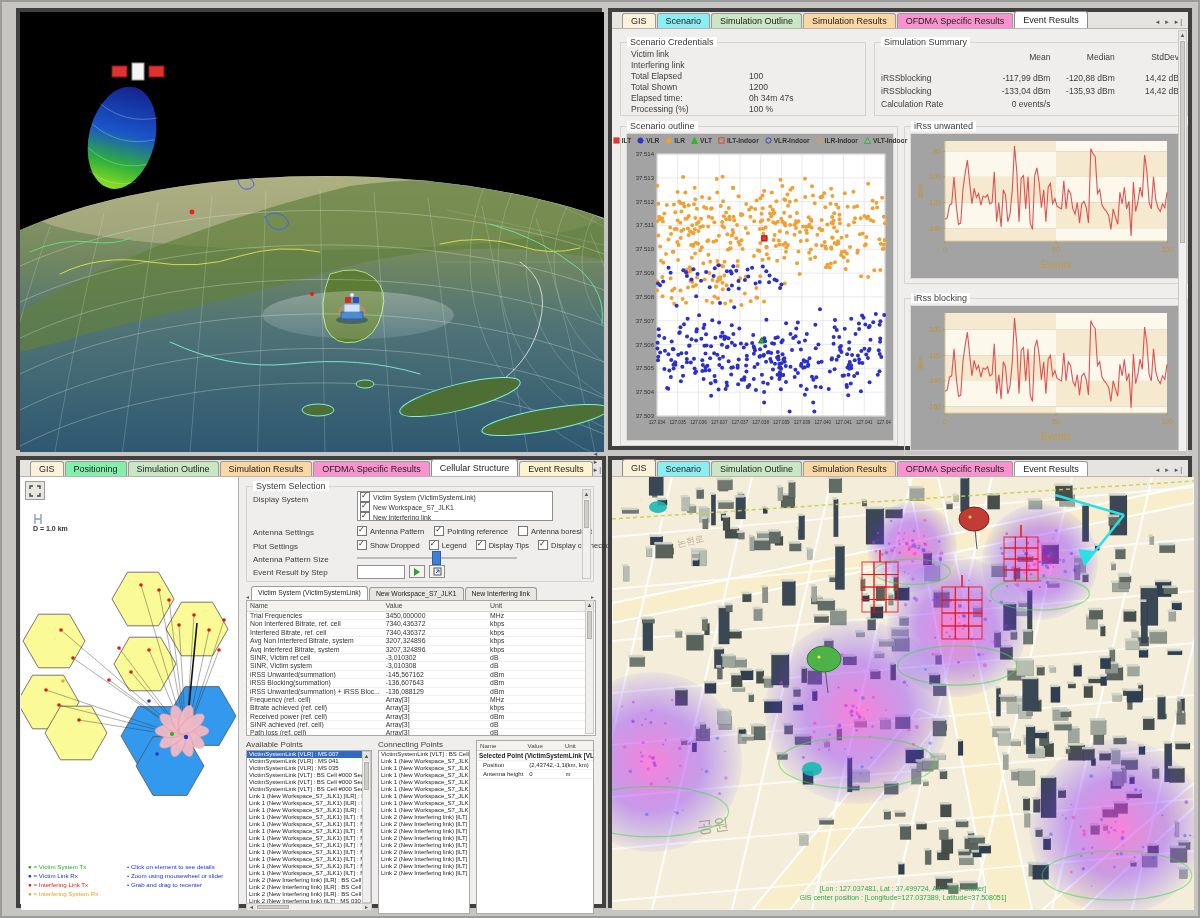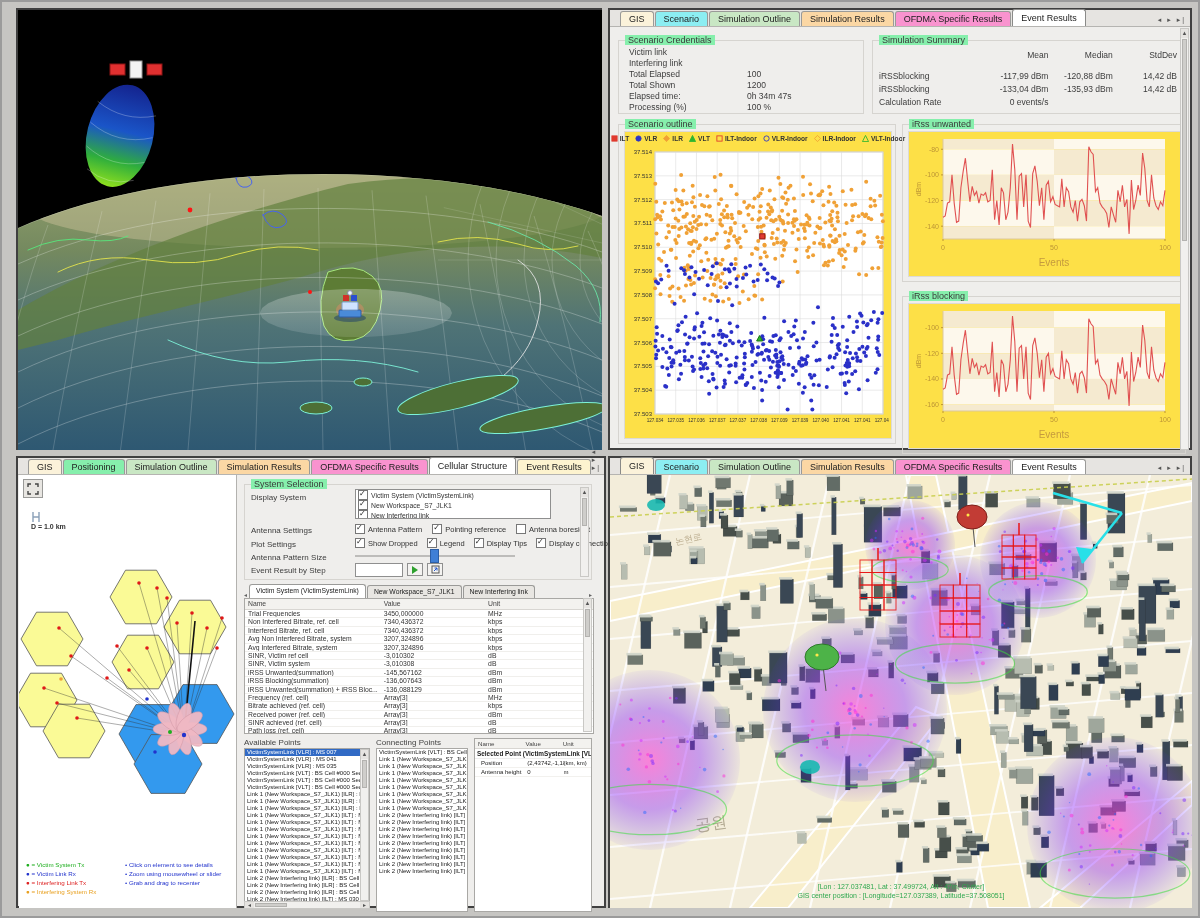--- a/index.html
+++ b/index.html
@@ -1,35 +1,35 @@
 <!DOCTYPE html>
 <html><head>
 <meta charset="utf-8">
 <style>
   html,body{margin:0;padding:0;}
   body{width:1200px;height:918px;position:relative;background:#c6c5c2;
        font-family:"Liberation Sans","DejaVu Sans",sans-serif;overflow:hidden;}
   .winframe{position:absolute;inset:0;border:2px solid #9b9b9b;pointer-events:none;}
-  .panel{position:absolute;background:#efeeec;border:2px solid #404040;box-sizing:border-box;}
+  .panel{position:absolute;background:#efeeec;border:4px solid #404040;box-sizing:border-box;}
   #tl{left:16px;top:8px;width:586px;height:442px;background:#000;}
   #tr{left:608px;top:8px;width:584px;height:442px;}
   #bl{left:16px;top:456px;width:590px;height:452px;}
   #br{left:608px;top:456px;width:584px;height:452px;}
   
   .tabbar{position:absolute;left:0;top:0;right:0;height:17px;background:#e6e4e1;
           border-bottom:1px solid #b5b4b1;display:flex;align-items:flex-end;padding-left:10px;box-sizing:border-box;}
   .tab{height:14px;line-height:14px;padding:0 8px;font-size:9px;color:#222;border:1px solid #9a9a98;
        border-bottom:none;border-radius:3px 3px 0 0;margin-right:1px;white-space:nowrap;position:relative;}
   .tab.active{height:16px;line-height:16px;z-index:3;border-color:#8a8a88;}
   .tabarrows{margin-left:auto;margin-bottom:2px;font-size:7px;color:#555;letter-spacing:2px;padding-right:4px;}
   
   .group{position:absolute;border:1px solid #d6d4d0;box-sizing:border-box;}
-  .gtitle{position:absolute;top:-6px;left:6px;background:#86efac;padding:0 3px;font-size:9px;color:#3a3a3a;white-space:nowrap;}
+  .gtitle{position:absolute;top:-6px;left:6px;background:#ffffff;padding:0 3px;font-size:9px;color:#3a3a3a;white-space:nowrap;}
   .kvrow{position:absolute;font-size:8.5px;color:#3c3c3c;white-space:nowrap;}
-  .chartbox{position:absolute;background:#fde047;border:1px solid #dcdad6;}
+  .chartbox{position:absolute;background:#a3a3a3;border:1px solid #dcdad6;}
   
   .sumgrid{position:absolute;left:6px;top:8px;right:8px;font-size:8.5px;color:#3c3c3c;}
   .sumrow{display:flex;height:13px;line-height:13px;}
   .sumrow .c0{width:108px;}
   .sumrow .c1,.sumrow .c2,.sumrow .c3{width:66px;text-align:right;}
   .sumhead{margin-bottom:8px;}
   
   .sclegend{position:absolute;left:4px;top:3px;right:4px;display:flex;justify-content:center;gap:6px;font-size:6.6px;color:#333;font-weight:bold;}
   .sclegend .it{display:flex;align-items:center;gap:2px;white-space:nowrap;}
   

